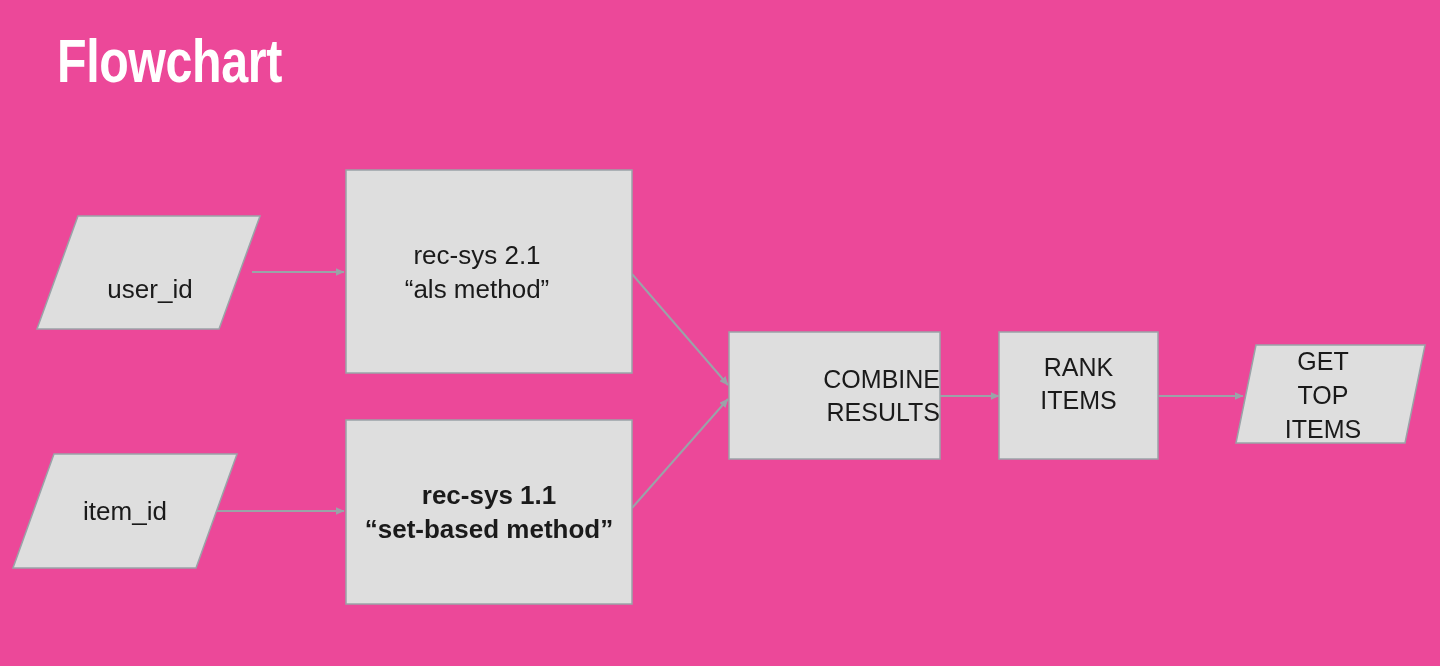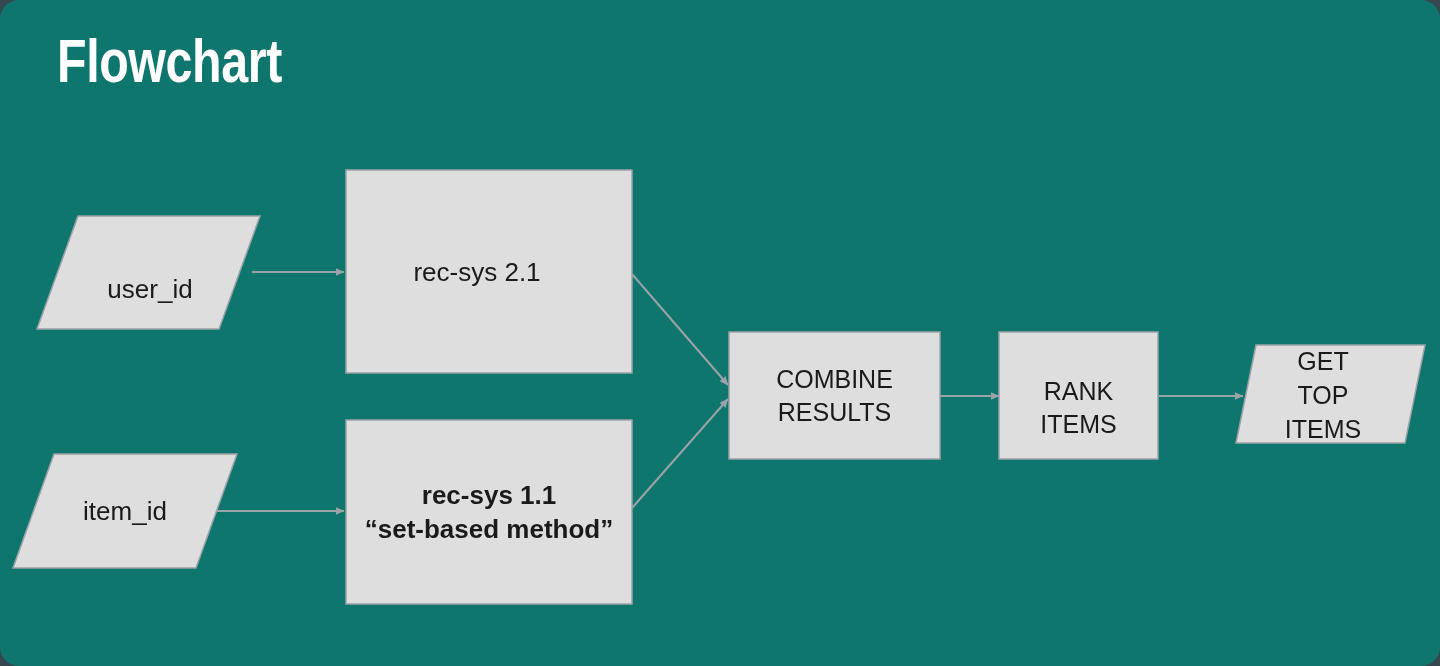--- a/index.html
+++ b/index.html
@@ -8,23 +8,22 @@
     padding: 0;
     background: #37474f;
   }
   body {
     font-family: "Liberation Sans", sans-serif;
   }
   #canvas {
     position: relative;
     width: 1440px;
     height: 666px;
-    background: #0f766e;
+    background: #ec4899;
     overflow: hidden;
-    border-radius: 19px;
   }
   #slide-title {
     position: absolute;
     left: 57px;
     top: 26px;
     font-family: "Liberation Sans Narrow", "Liberation Sans", sans-serif;
     font-weight: bold;
     font-size: 62px;
     line-height: 70px;
     letter-spacing: -0.5px;
@@ -120,33 +119,34 @@
   <div class="node-label" style="left:60px; top:232px; width:180px; height:113px;">
     <span class="label-line">user_id</span>
   </div>
 
   <div class="node-label" style="left:35px; top:454px; width:180px; height:114px;align-items:center;">
     <span class="label-line">item_id</span>
   </div>
 
   <div class="node-label" style="left:346px; top:205px; width:262px; height:133px;align-items:center;">
     <span class="label-line">rec-sys 2.1</span>
+    <span class="label-line">“als method”</span>
   </div>
 
   <div class="node-label" style="left:346px; top:445px; width:286px; height:133px;font-weight:bold;">
     <span class="label-line">rec-sys 1.1</span>
     <span class="label-line">“set-based method”</span>
   </div>
 
-  <div class="node-label small" style="left:729px; top:332px; width:211px; height:127px;">
+  <div class="node-label small" style="left:729px; top:332px; width:211px; height:127px;align-items:flex-end;">
     <span class="label-line">COMBINE</span>
     <span class="label-line">RESULTS</span>
   </div>
 
-  <div class="node-label small" style="left:999px; top:344px; width:159px; height:127px;">
+  <div class="node-label small" style="left:999px; top:320px; width:159px; height:127px;">
     <span class="label-line">RANK</span>
     <span class="label-line">ITEMS</span>
   </div>
 
   <div class="node-label small" style="left:1253px; top:343px; width:140px; height:104px; line-height:34px;">
     <span class="label-line">GET</span>
     <span class="label-line">TOP</span>
     <span class="label-line">ITEMS</span>
   </div>
 

